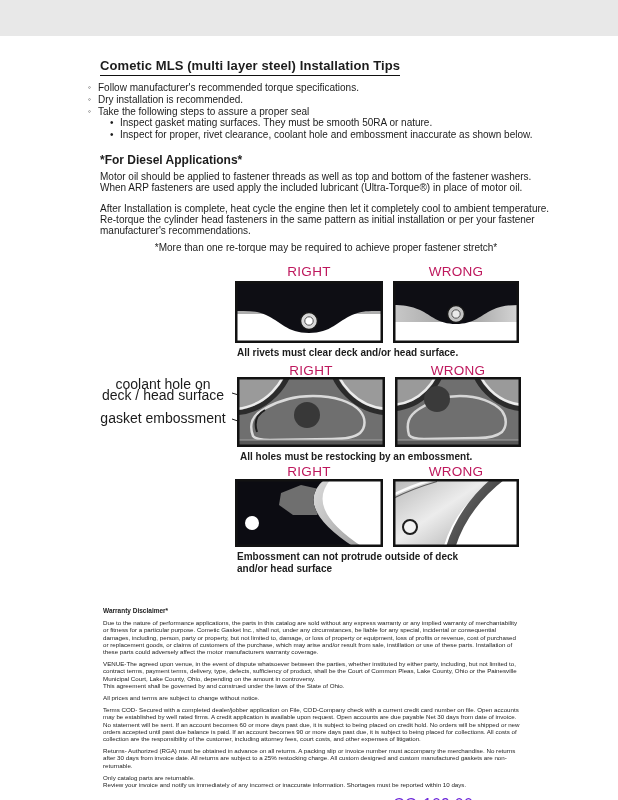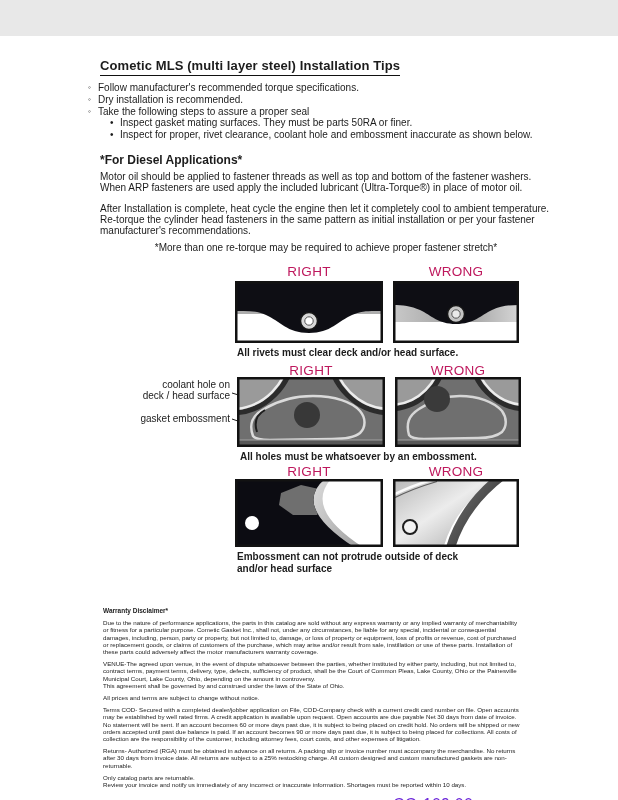--- a/index.html
+++ b/index.html
@@ -23,21 +23,21 @@
   .rw.r1{left:393px;top:228px;width:126px;}
   .rw.l2{left:237px;top:327px;width:148px;}
   .rw.r2{left:395px;top:327px;width:126px;}
   .rw.l3{left:235px;top:428px;width:148px;}
   .rw.r3{left:393px;top:428px;width:126px;}
   .fig{display:block;}
   .caption{font-size:10px;font-weight:bold;line-height:12px;white-space:pre-line;}
   .cap1{left:237px;top:311px;}
   .cap2{left:240px;top:415px;}
   .cap3{left:237px;top:515px;}
-  .diag-label{left:96px;width:134px;text-align:right;font-size:10px;line-height:11px;
+  .diag-label{left:96px;width:134px;text-align:center;font-size:14px;line-height:11px;
               white-space:pre-line;}
   .lab-coolant{top:343px;}
   .lab-emboss{top:377px;}
   .warranty{left:103px;top:571px;width:417px;font-size:6.2px;line-height:7.2px;color:#222;}
   .warranty h4{margin:0 0 5px 0;font-size:6.5px;}
   .warranty p{margin:0 0 5px 0;white-space:pre-line;}
   .footer{left:393px;top:760px;font-size:16px;color:#6d28d9;letter-spacing:.2px;}
 </style>
 </head>
 <body>
@@ -54,21 +54,21 @@
     <div class="bullet">
       <span class="m">◦</span>
       <span>Dry installation is recommended.</span>
     </div>
     <div class="bullet">
       <span class="m">◦</span>
       <span>Take the following steps to assure a proper seal</span>
     </div>
     <div class="bullet sub">
       <span class="m">•</span>
-      <span>Inspect gasket mating surfaces.  They must be parts 50RA or finer.</span>
+      <span>Inspect gasket mating surfaces.  They must be smooth 50RA or nature.</span>
     </div>
     <div class="bullet sub">
       <span class="m">•</span>
       <span>Inspect for proper, rivet clearance, coolant hole and embossment inaccurate as shown below.</span>
     </div>
   </div>
 
   <div class="abs diesel-h">*For Diesel Applications*</div>
   <div class="abs para p1">Motor oil should be applied to fastener threads as well as top and bottom of the fastener washers. When ARP fasteners are used apply the included lubricant (Ultra-Torque®) in place of motor oil.</div>
   <div class="abs para p2">After Installation is complete, heat cycle the engine then let it completely cool to ambient temperature. Re-torque the cylinder head fasteners in the same pattern as initial installation or per your fastener manufacturer's recommendations.</div>
@@ -150,21 +150,21 @@
       <circle cx="132" cy="-24" r="56" fill="none" stroke="#2b2b2b" stroke-width="5"></circle>
       <circle cx="132" cy="-24" r="52" fill="#9a9a9a" stroke="#ececec" stroke-width="2.5"></circle>
       <path d="M14,58 C11,47 13,39 24,32 C37,23 51,19 65,19 C83,19 99,25 107,34 C112,41 112,49 107,55 C101,60 93,61 83,61 L29,62 C20,62 16,61 14,58 Z" fill="none" stroke="#d6d6d6" stroke-width="2.5"></path>
       <circle cx="42" cy="22" r="13" fill="#3a3a3a"></circle>
       <rect y="63" width="126" height="7" fill="#585858"></rect>
       <line x1="0" y1="63" x2="126" y2="63" stroke="#a2a2a2" stroke-width="1"></line>
     </g>
     <rect x="1.25" y="1.25" width="123.5" height="67.5" fill="none" stroke="#121212" stroke-width="2.5"></rect>
   </svg>
 
-  <div class="abs caption cap2">All holes must be whatsoever by an embossment.</div>
+  <div class="abs caption cap2">All holes must be restocking by an embossment.</div>
 
   <div class="abs rw l3">RIGHT</div>
   <div class="abs rw r3">WRONG</div>
 
   <svg class="abs fig" style="left:235px;top:443px;" width="148" height="68" viewBox="0 0 148 68">
     <defs>
       <clipPath id="clipE">
           <rect width="148" height="68"></rect>
         </clipPath>
       <clipPath id="clipE2">

